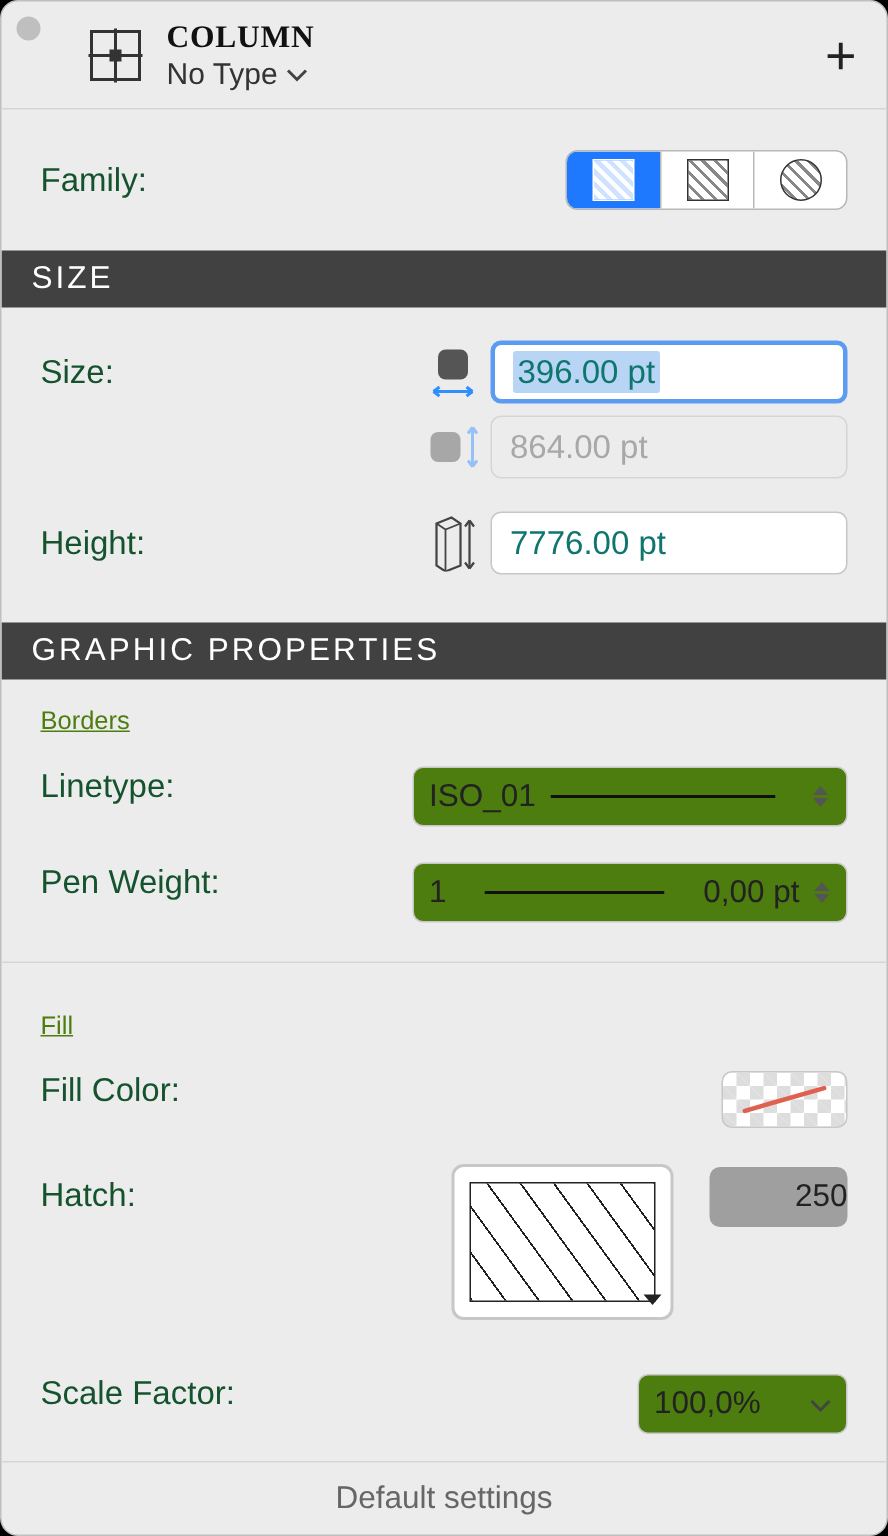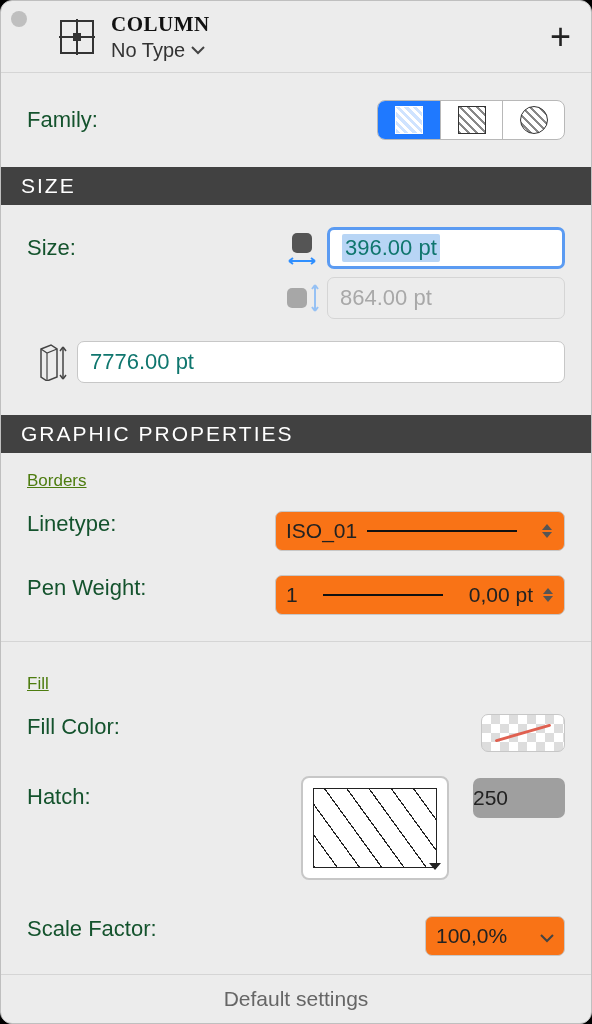--- a/index.html
+++ b/index.html
@@ -90,21 +90,21 @@
   }
   .input-row.dis .ico-cell { opacity: 0.45; }
 
   .sub-title { font-size: 17px; color: #4d7c0f; padding: 18px 26px 8px 26px; text-decoration: underline; }
   .gen-row {
     display:flex; align-items:flex-start; padding: 12px 26px;
     justify-content: space-between;
   }
   .select {
     display:flex; align-items:center; border: 1px solid #c7c7c7;
-    border-radius: 7px; background: #f97316; height: 40px;
+    border-radius: 7px; background: #4d7c0f; height: 40px;
     padding: 0 10px; font-size: 21px; color:#222; gap:8px;
     min-width: 260px; justify-content: space-between;
   }
   .select .inner { display:flex; align-items:center; gap:10px; }
   .chev-ud {
     width: 14px; display:flex; flex-direction:column; gap:2px; align-items:center;
   }
   .chev-ud .tri {
     width:0;height:0;border-left:5px solid transparent;border-right:5px solid transparent;
   }
@@ -135,21 +135,21 @@
     width:100%; height:100%; border:1px solid #222;
     background-image: repeating-linear-gradient(54deg,#222 0,#222 1.2px,transparent 1.2px,transparent 18px);
   }
   .hatch-chev {
     position:absolute; right:6px; bottom:8px;
     width:0;height:0;border-left:6px solid transparent;border-right:6px solid transparent;
     border-top:7px solid #222;
   }
   .hatch-badge {
     width: 92px; height: 40px; background:#9f9f9f; color:#222;
-    border-radius:7px; display:flex; align-items:center; justify-content:flex-start;
+    border-radius:7px; display:flex; align-items:center; justify-content:flex-end;
     font-size:21px; margin-top: 2px;
   }
 
   .footer {
     margin-top:auto; text-align:center; font-size:21px; color:#666;
     border-top:1px solid #d5d5d5; padding: 12px 0;
   }
 
   .line-svg { display:block; }
 </style>
@@ -220,20 +220,21 @@
           <rect x="2" y="5" width="20" height="20" rx="5" fill="#555"></rect>
           <line x1="30" y1="2" x2="30" y2="28" stroke="#2f8fff" stroke-width="2"></line>
           <path d="M30 2 L27 6 M30 2 L33 6 M30 28 L27 24 M30 28 L33 24" stroke="#2f8fff" stroke-width="2"></path>
         </svg>
       </div>
       <div class="field disabled">
         <span>864.00 pt</span>
       </div>
     </div>
     <div class="input-row" style="margin-top:22px;">
+      <span class="label" style="flex:0 0 250px;">Height:</span>
       <div class="ico-cell">
         <svg width="30" height="38" viewBox="0 0 30 38">
           <path d="M4 6 L14 2 L20 6 L20 34 L10 38 L4 34 Z" fill="none" stroke="#444" stroke-width="1.5"></path>
           <path d="M4 6 L10 10 L20 6 M10 10 L10 38" fill="none" stroke="#444" stroke-width="1.2"></path>
           <line x1="26" y1="4" x2="26" y2="36" stroke="#444" stroke-width="1.5"></line>
           <path d="M26 4 L23 8 M26 4 L29 8 M26 36 L23 32 M26 36 L29 32" stroke="#444" stroke-width="1.5"></path>
         </svg>
       </div>
       <div class="field">
         <span>7776.00 pt</span>

